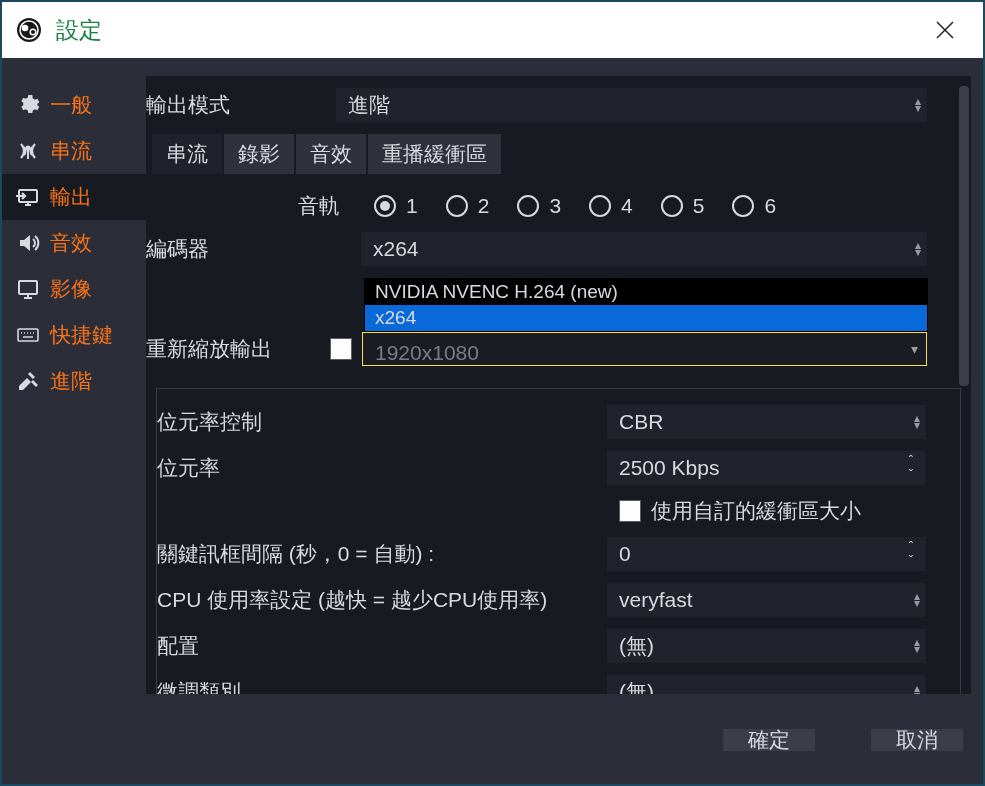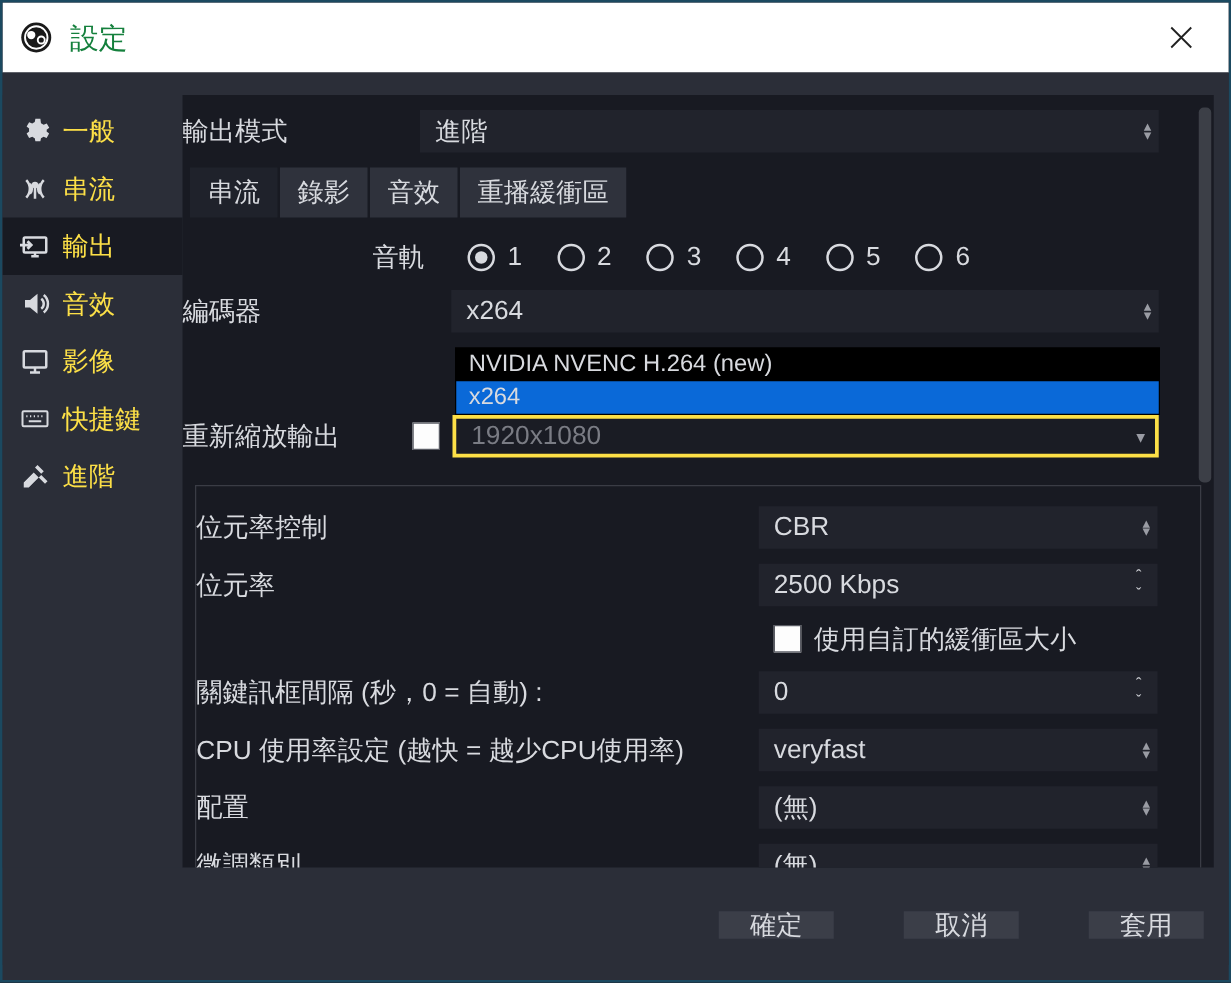--- a/index.html
+++ b/index.html
@@ -32,21 +32,21 @@
 .sidebar {
   width: 144px;
   background: #2b2e38;
   display: flex; flex-direction: column;
   padding-top: 6px;
 }
 .sidebar-item {
   display: flex; align-items: center;
   height: 46px;
   padding-left: 14px;
-  color: #fde047;
+  color: #f97316;
   cursor: pointer;
   gap: 10px;
 }
 .sidebar-item.selected { background: #181a22; }
 .sidebar-item .s-icon { width: 24px; display: flex; justify-content: center; }
 .sidebar-item .s-text { font-size: 21px; }
 
 .main-panel {
   flex: 1;
   background: #181a22;
@@ -75,21 +75,21 @@
 }
 .select, .input-box {
   position: relative;
   flex: 1;
   height: 34px;
   background: #21232c;
   display: flex; align-items: center;
   padding: 0 12px;
   color: #d8dadf;
 }
-.select.dim { background: #1a1c24; color: #7a7c84; border: 3px solid #fde047; }
+.select.dim { background: #1a1c24; color: #7a7c84; border: 1px solid #fde047; align-items: flex-end; }
 .select .updown {
   position: absolute; right: 6px; top: 50%; transform: translateY(-50%);
   font-size: 12px; color: #9a9ca4;
   display: flex; flex-direction: column; line-height: 7px;
 }
 .select .chev {
   position: absolute; right: 8px; top: 50%; transform: translateY(-50%);
   font-size: 14px; color: #9a9ca4;
 }
 .spinner-btns {
@@ -379,14 +379,13 @@
 
     <div class="scroll-track">
       <div class="scroll-thumb"></div>
     </div>
   </div>
 </div>
 
 <div class="footer">
   <div class="btn">確定</div>
   <div class="btn">取消</div>
-  <div class="btn">套用</div>
 </div>
 
 </body></html>

